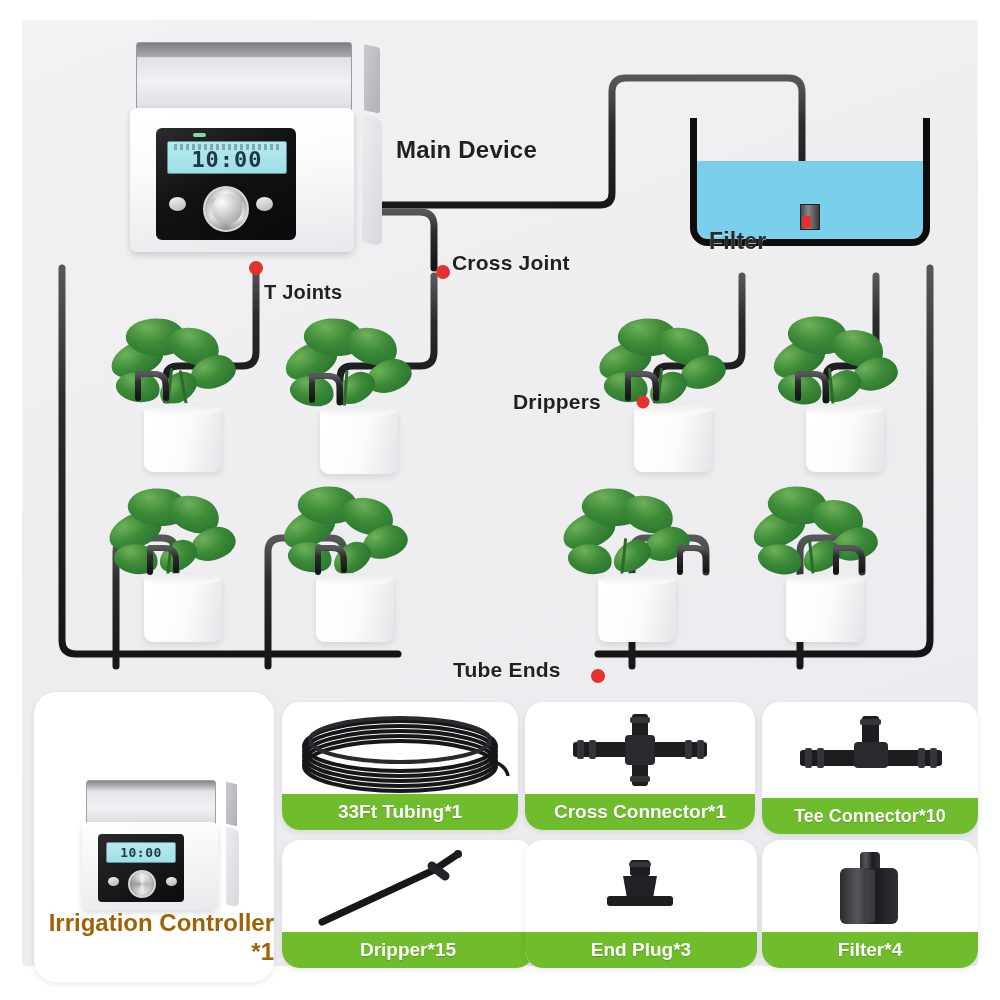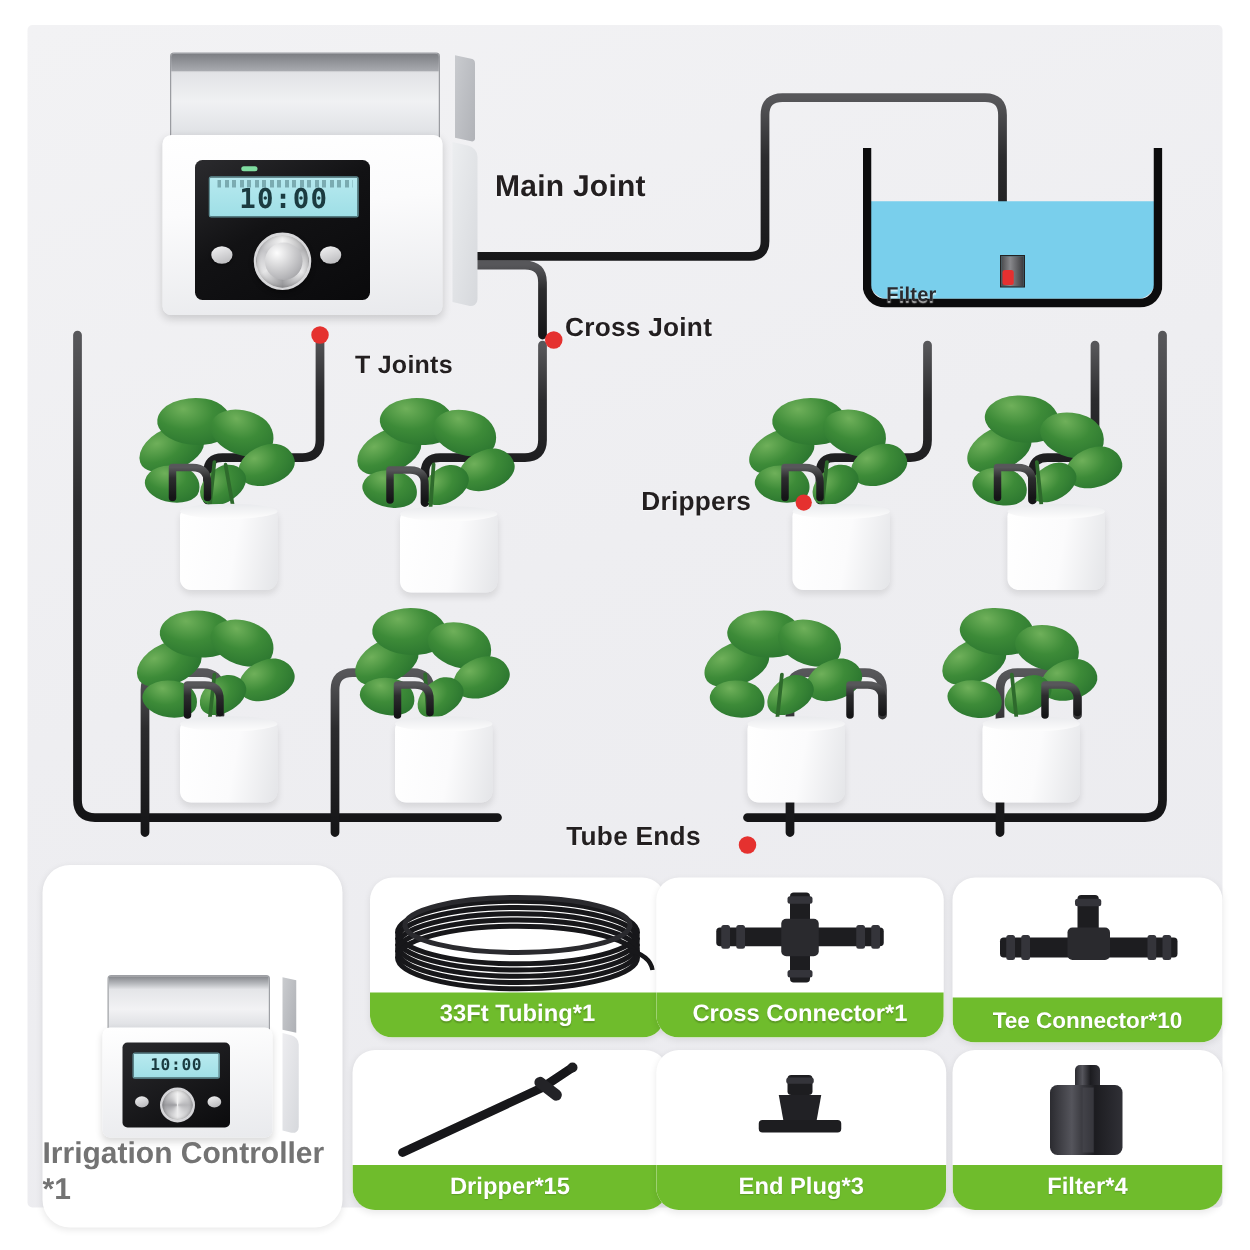--- a/index.html
+++ b/index.html
@@ -31,24 +31,24 @@
   .lbl {
     position: absolute;
     font-weight: bold;
     color: #231f20;
     letter-spacing: .2px;
     white-space: nowrap;
     text-shadow: 0 1px 1px rgba(255,255,255,.7);
   }
   #lbl-main-device { left: 396px; top: 136px; font-size: 24px; }
   #lbl-cross-joint { left: 452px; top: 251px; font-size: 21px; }
-  #lbl-t-joints    { left: 284px; top: 281px; font-size: 20px; }
+  #lbl-t-joints    { left: 264px; top: 281px; font-size: 20px; }
   #lbl-drippers    { left: 513px; top: 390px; font-size: 21px; }
   #lbl-tube-ends   { left: 453px; top: 658px; font-size: 21px; }
-  #lbl-filter      { left: 709px; top: 228px; font-size: 16px; color:#2a2a2e; }
+  #lbl-filter      { left: 709px; top: 228px; font-size: 23px; color:#2a2a2e; }
 
   
   .device { position: absolute; left: 130px; top: 42px; width: 236px; height: 212px; }
   .dev-tank {
     position:absolute; left: 6px; top: 0; width: 216px; height: 72px;
     background: linear-gradient(180deg,#8e9094 0%, #bdbfc3 14%, #e2e3e6 22%, #f0f1f3 55%, #dcdee2 100%);
     border: 1px solid #9a9ca1;
     border-radius: 3px 3px 2px 2px;
   }
   .dev-tank-lid {
@@ -193,22 +193,22 @@
     position:absolute; left:-6px; top:-2px; width:232px; height:76px;
     background:#6fbc2c;
     border-radius: 22px 26px 26px 22px;
     display:flex; align-items:center; justify-content:center;
     color:#ffffff; font-weight:bold; font-size:25px; line-height:1.05;
     text-align:center; letter-spacing:.3px;
     text-shadow: 0 1px 1px rgba(0,0,0,.2);
   }
   .feat-label {
     position:absolute; left:0; right:0; bottom:16px;
-    text-align:left; font-weight:bold; font-size:24px;
-    color:#737373; line-height:1.18;
+    text-align:right; font-weight:bold; font-size:24px;
+    color:#a16207; line-height:1.18;
   }
 
   
   .mini-device { position:absolute; left:48px; top:88px; width:146px; height:132px; }
   .md-tank {
     position:absolute; left:4px; top:0; width:130px; height:46px;
     background: linear-gradient(180deg,#84868b 0%, #b9bbbf 14%, #e4e5e8 24%, #f2f2f4 60%, #d9dbdf 100%);
     border:1px solid #9ea0a5; border-radius:3px;
   }
   .md-tank-side{
@@ -242,21 +242,21 @@
   .md-dial{
     position:absolute; left:46px; top:90px; width:28px; height:28px; border-radius:50%;
     background: conic-gradient(#f2f2f2,#b5b5b8,#ececed,#9c9ca0,#f2f2f2);
     border:2px solid #d5d5d8; box-shadow:inset 0 0 3px rgba(0,0,0,.35);
   }
   .md-btn{ position:absolute; top:97px; width:11px; height:9px; border-radius:50%;
     background:linear-gradient(160deg,#f3f3f4,#b2b2b5); }
   .md-btn.l{ left:26px; } .md-btn.r{ left:84px; }
 
   
-  #card-tubing  { left:296px; top:26px; width:236px; height:128px; }
+  #card-tubing  { left:282px; top:26px; width:236px; height:128px; }
   #card-cross   { left:525px; top:26px; width:230px; height:128px; }
   #card-tee     { left:762px; top:26px; width:216px; height:132px; }
   #card-dripper { left:282px; top:164px; width:252px; height:128px; }
   #card-endplug { left:525px; top:164px; width:232px; height:128px;padding-left:36px; }
   #card-filterp { left:762px; top:164px; width:216px; height:128px; }
 
   .card-cap { height:36px; font-size:19px; }
   #card-tee .card-cap { font-size:18px; }
   #card-filterp .card-cap { font-size:19px; }
 
@@ -442,21 +442,21 @@
       <div class="dev-btn r"></div>
     </div>
 
     <div class="reservoir">
       <div class="res-water"></div>
       <div class="res-wall"></div>
       <div class="res-filter"></div>
       <div class="res-filter-dot"></div>
     </div>
 
-    <div class="lbl" id="lbl-main-device">Main Joint</div>
+    <div class="lbl" id="lbl-main-device">Main Device</div>
     <div class="lbl" id="lbl-cross-joint">Cross Joint</div>
     <div class="lbl" id="lbl-t-joints">T Joints</div>
     <div class="lbl" id="lbl-drippers">Drippers</div>
     <div class="lbl" id="lbl-tube-ends">Tube Ends</div>
     <div class="lbl" id="lbl-filter">Filter</div>
   </div>
 
   <div class="bottom">
 
     <div class="card" id="card-featured">

